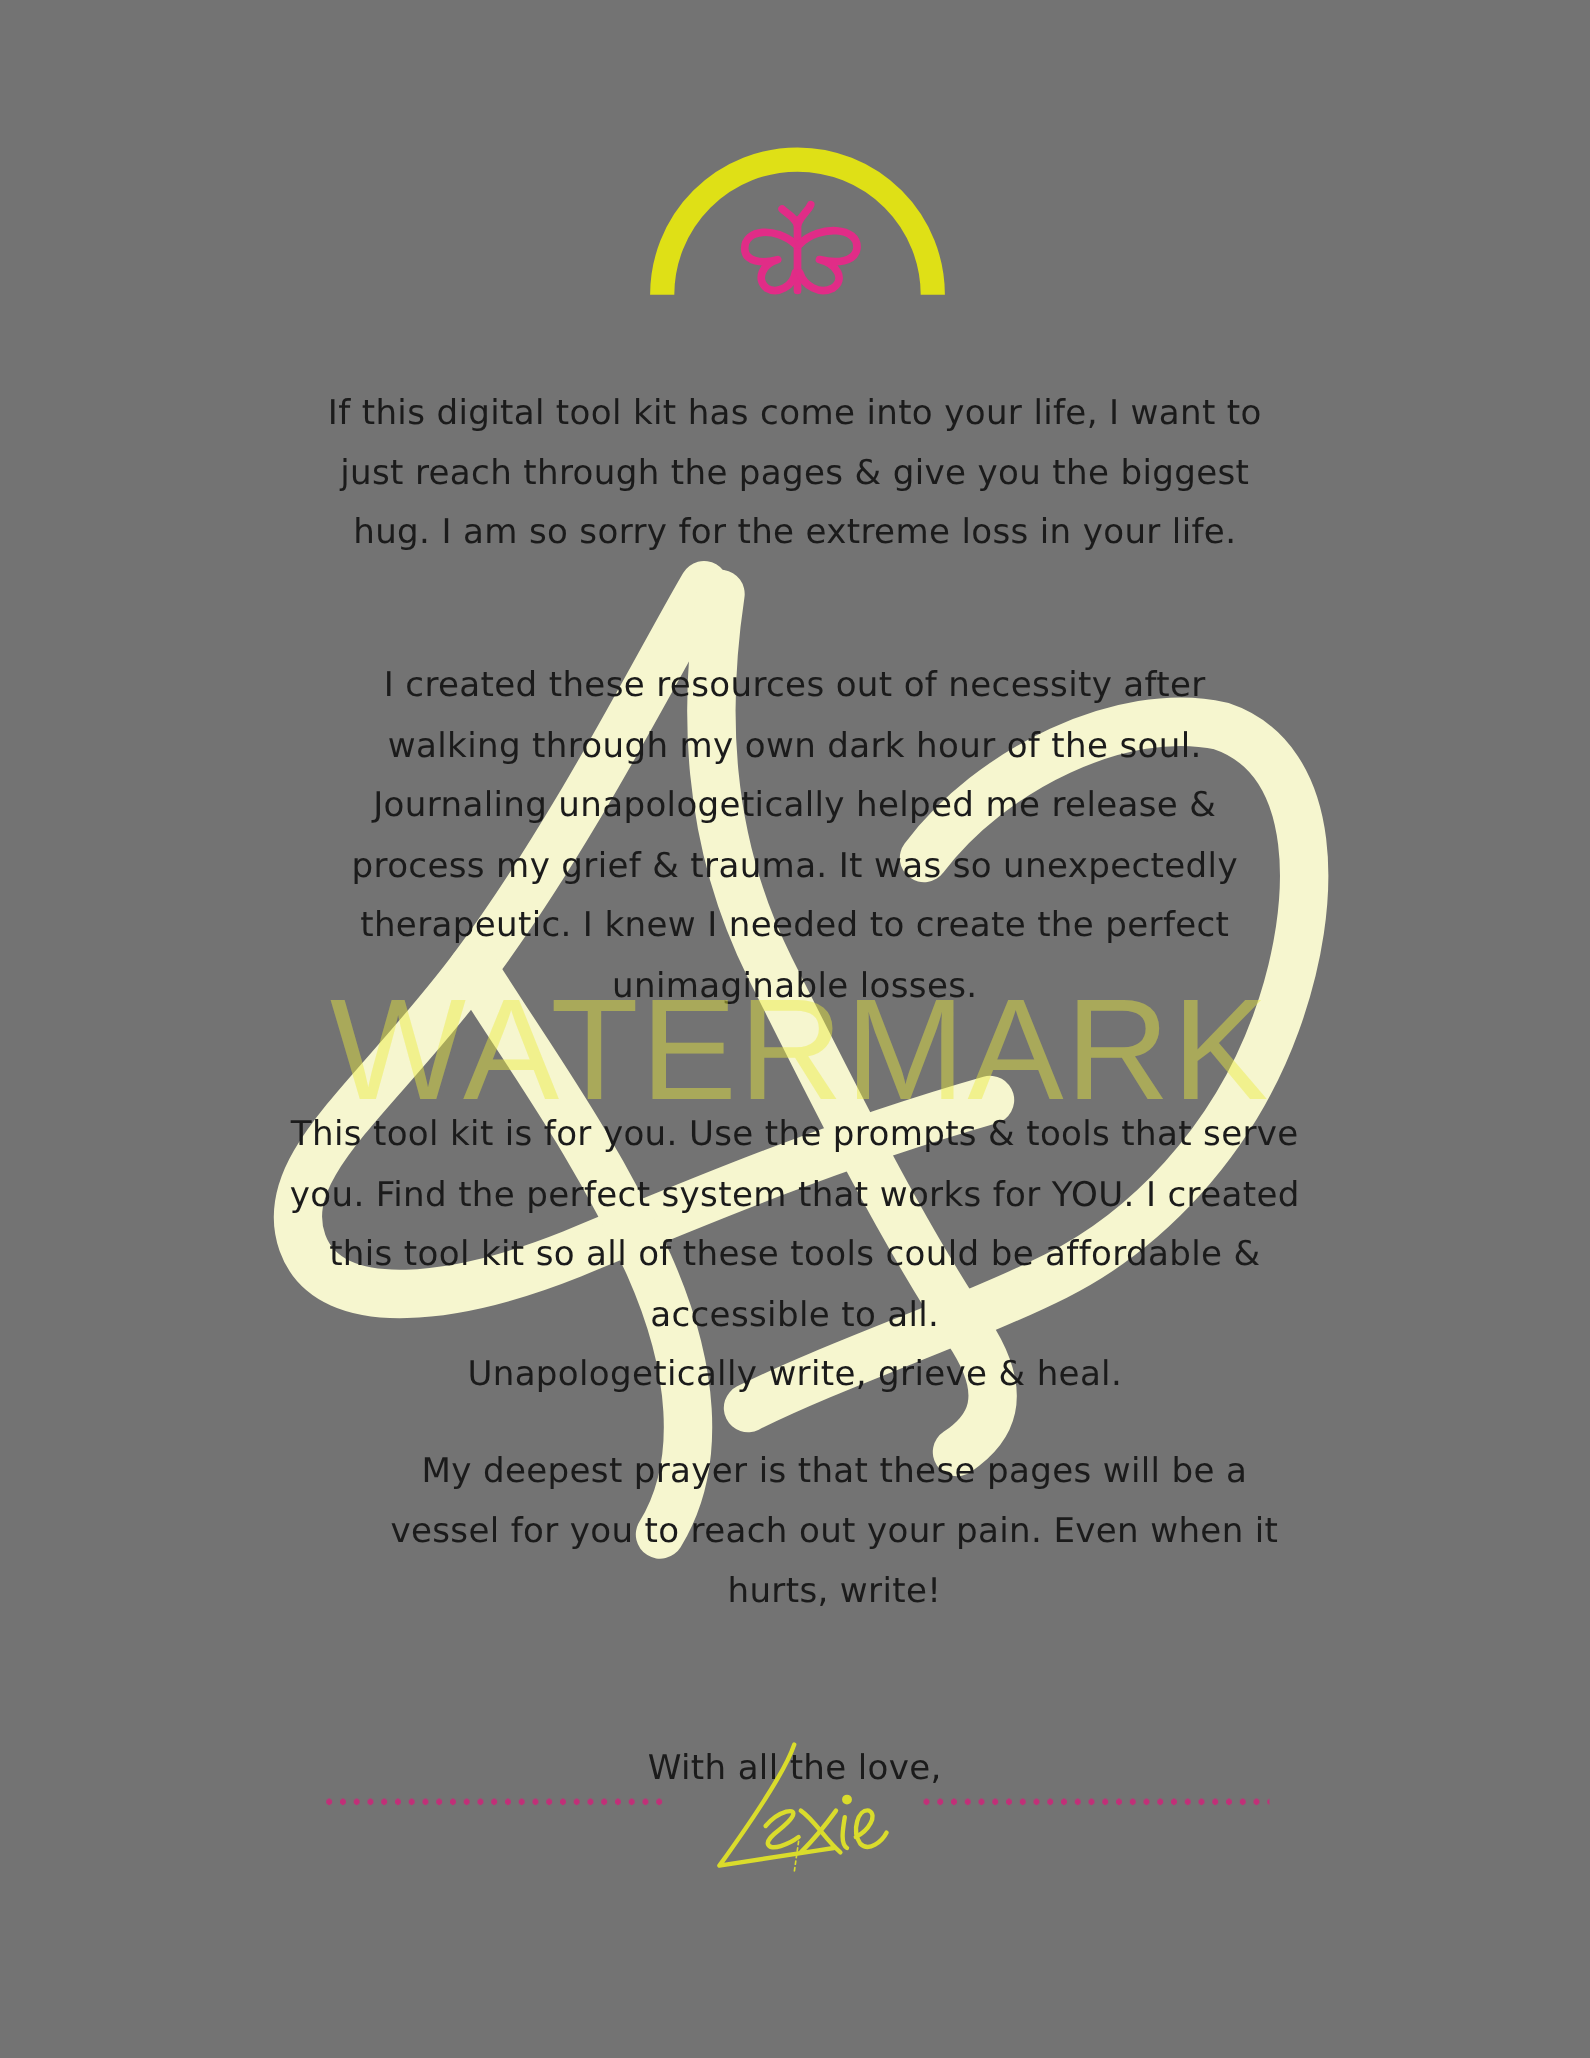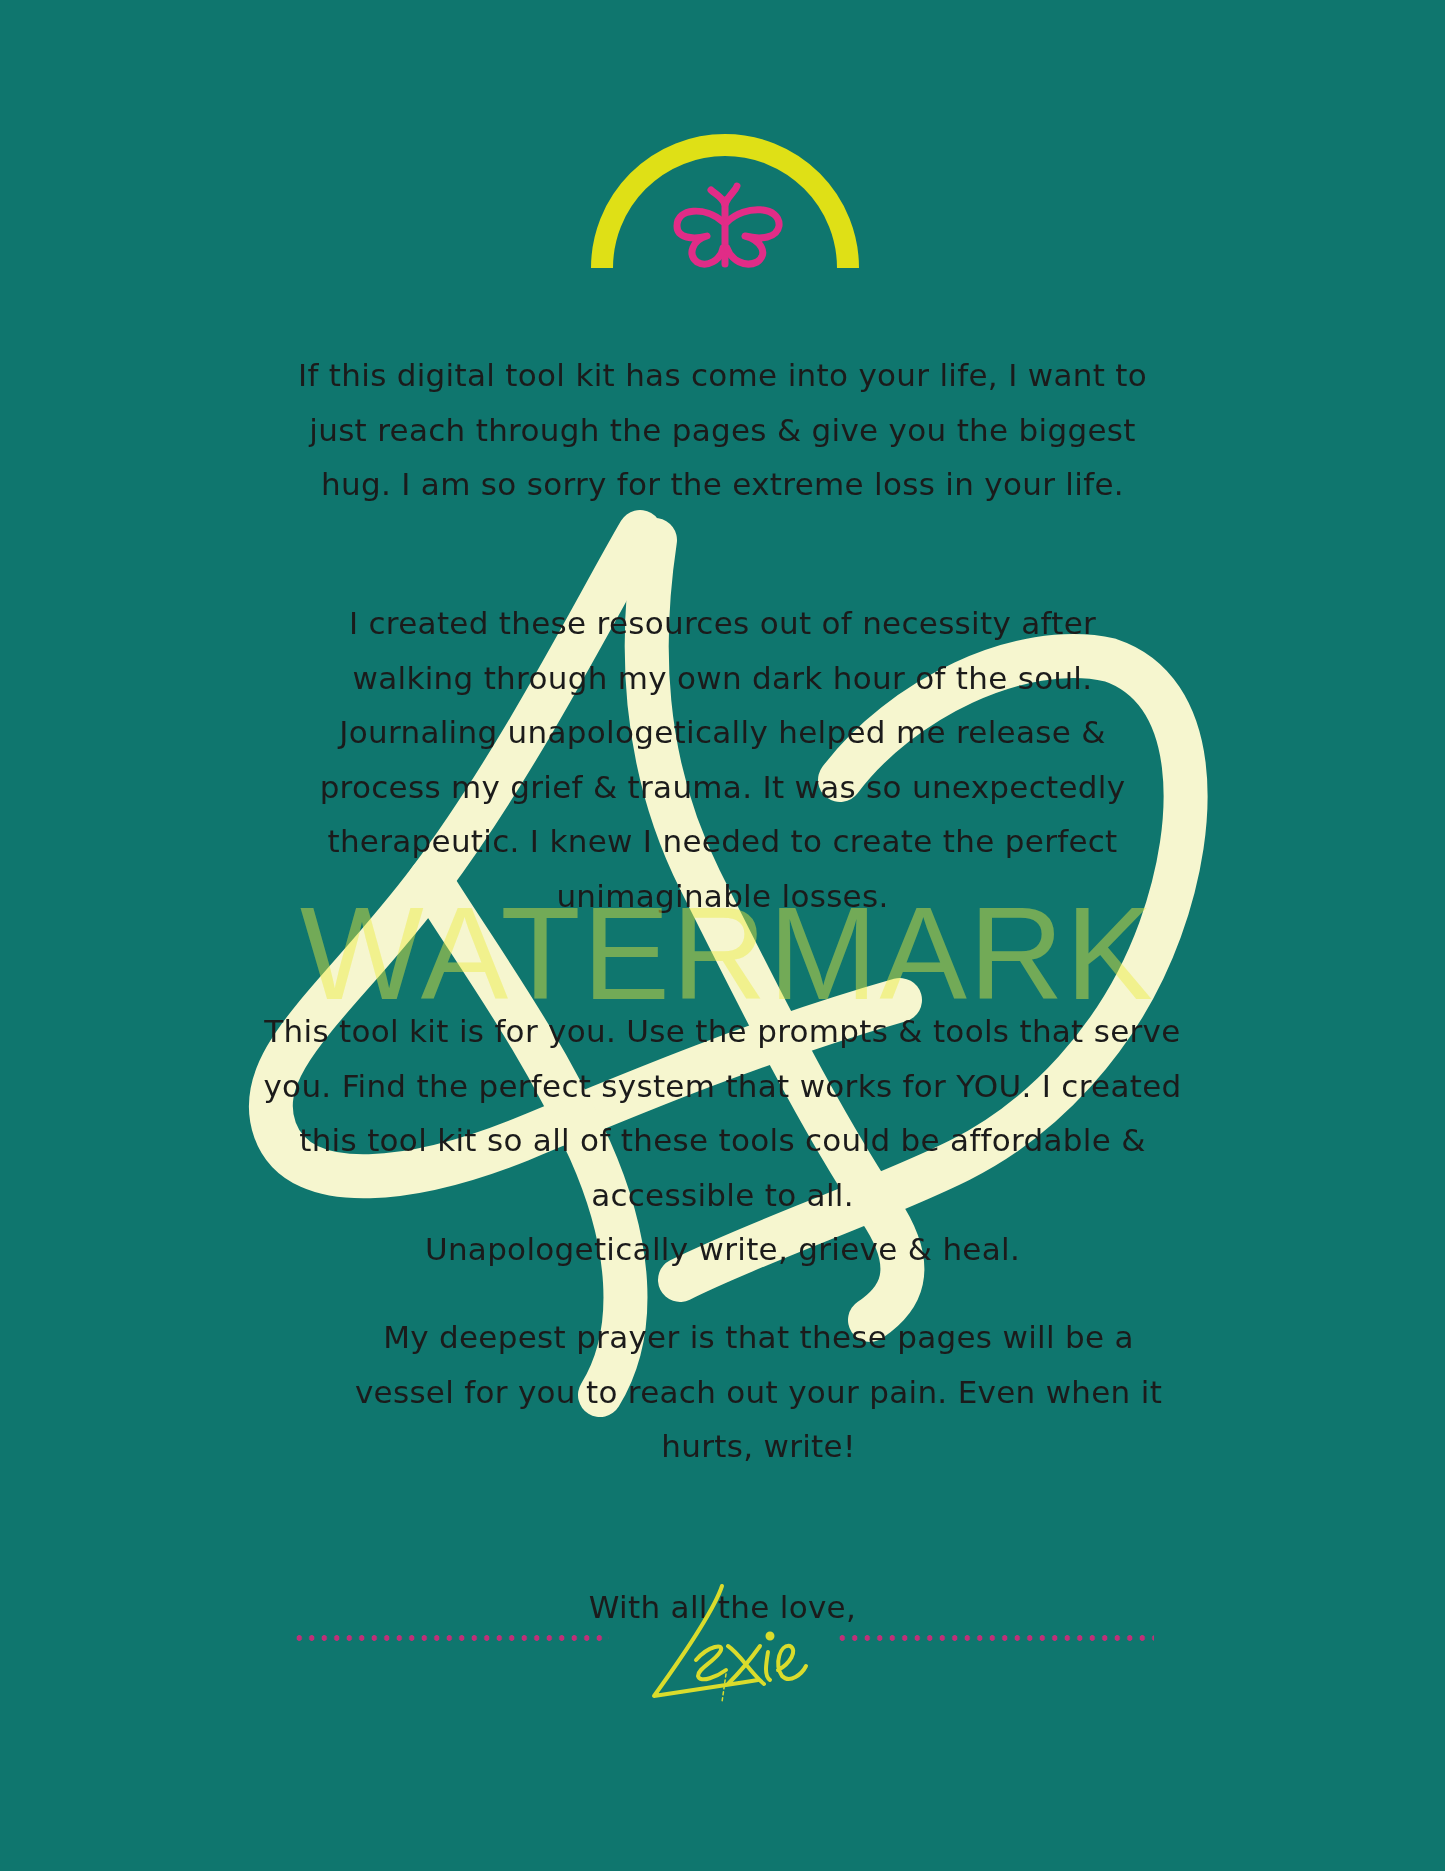--- a/index.html
+++ b/index.html
@@ -1,17 +1,17 @@
 <!DOCTYPE html>
 <html><head>
 <meta charset="utf-8">
 <style>
   html, body { margin: 0; padding: 0; background: #ffffff; }
   body { width: 1445px; height: 1871px; position: relative; overflow: hidden; }
-  .page { position: absolute; left: 0; top: 0; width: 1445px; height: 1871px; background: #0f766e; }
+  .page { position: absolute; left: 0; top: 0; width: 1445px; height: 1871px; background: #737373; }
   .swirl { position: absolute; left: 0; top: 0; width: 1445px; height: 1871px; z-index: 1; }
   .text-block { position: absolute; left: 0; width: 1445px; z-index: 2; text-align: center;
     font-family: "DejaVu Sans", sans-serif; font-size: 31px; color: #1b1b1b; letter-spacing: 0.3px; }
   .line { display: block; height: 54.5px; line-height: 54.5px; white-space: nowrap; }
   .watermark { position: absolute; left: 240px; top: 888px; width: 975px; z-index: 3;
     font-family: "Liberation Sans", sans-serif; font-size: 131px; line-height: 131px; letter-spacing: 2px;
     color: rgba(236, 234, 60, 0.45); text-align: center; white-space: nowrap; pointer-events: none; }
   .logo { position: absolute; left: 585px; top: 128px; width: 280px; height: 142px; z-index: 2; }
   .dots { position: absolute; top: 1635px; height: 6px; z-index: 2;
     background-image: radial-gradient(circle, #c12f78 2.6px, transparent 3px);

